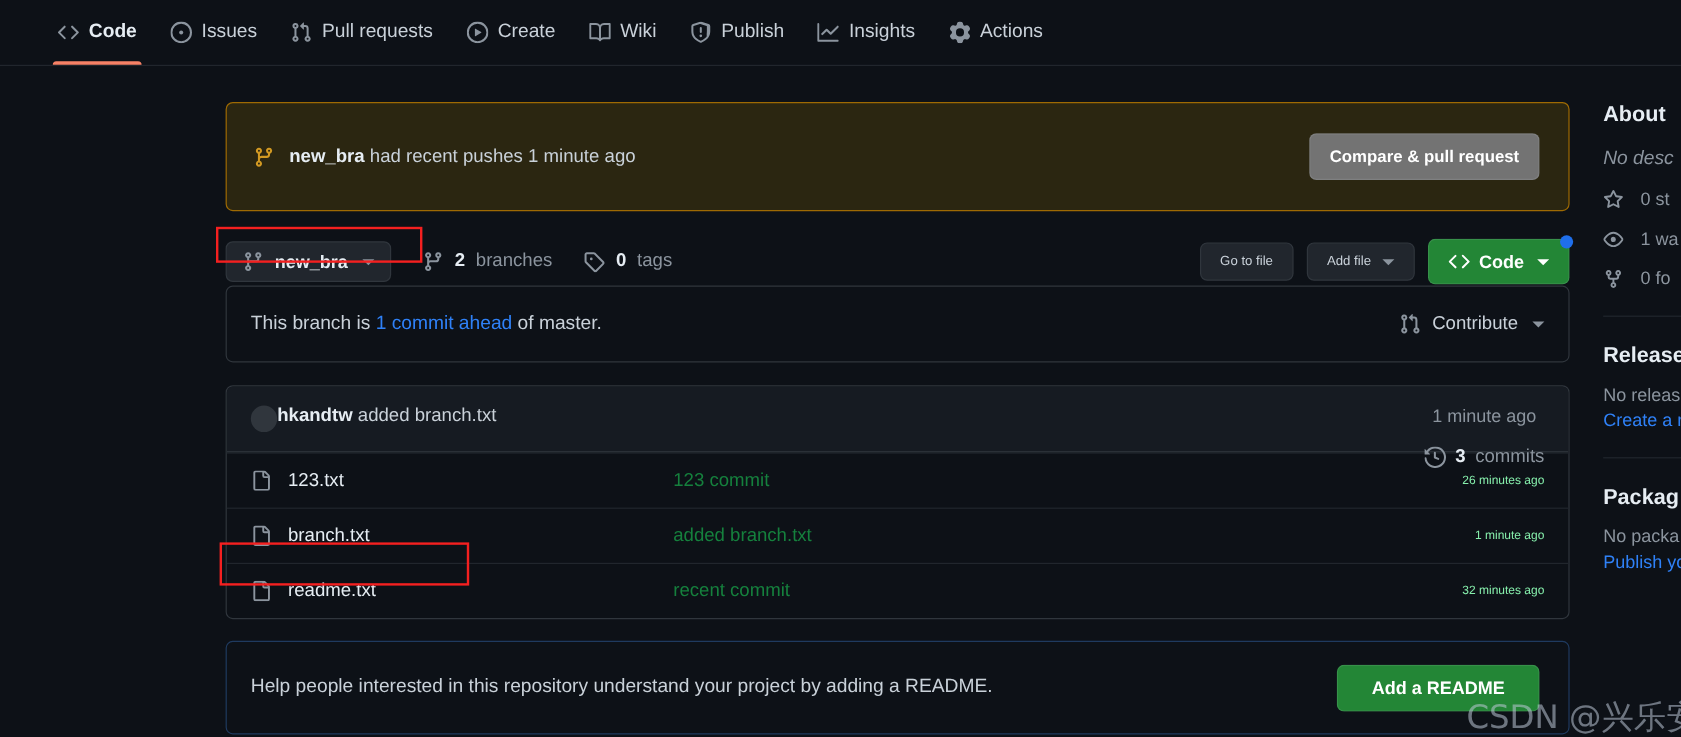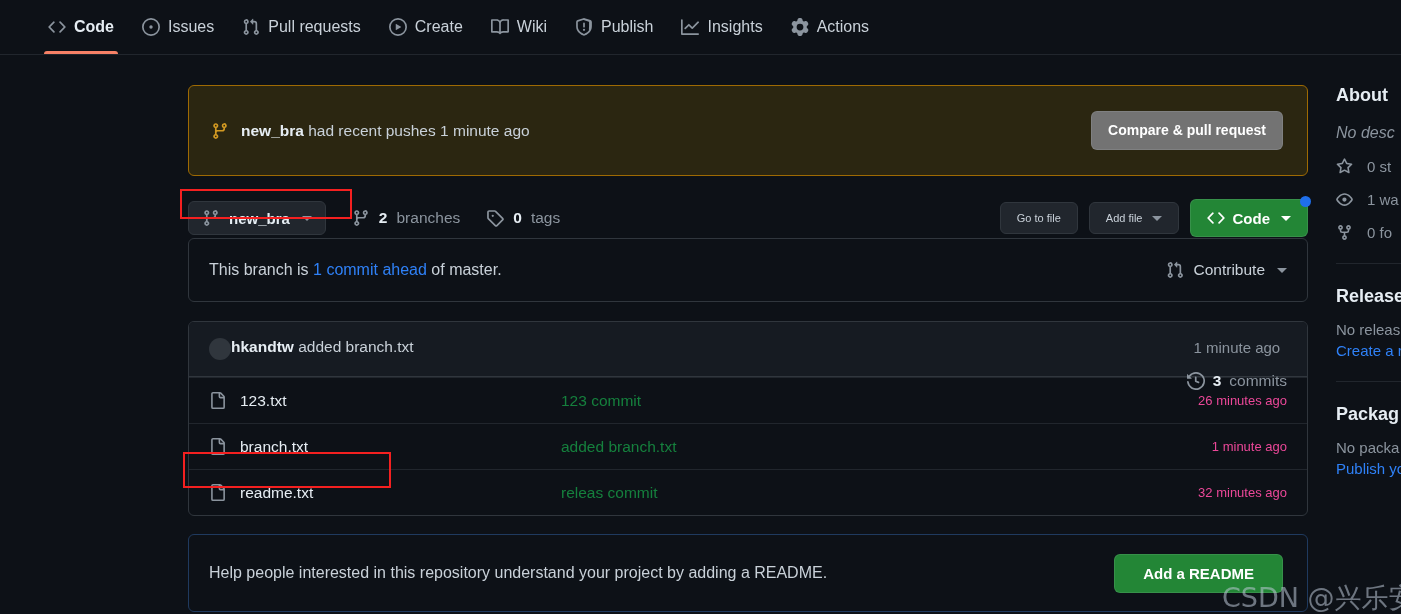--- a/index.html
+++ b/index.html
@@ -124,21 +124,21 @@
     height: 46px; display: flex; align-items: center;
     padding: 0 20px 0 20px; border-top: 1px solid #21262d;
   }
   .file-row:first-of-type { border-top: none; }
   .file-name { display: flex; align-items: center; gap: 14px;
                width: 352px; flex: none; }
   .file-ico { width: 17px; height: 17px; color: #8b949e; flex: none; }
   .file-ico svg { width: 17px; height: 17px; display: block; }
   .file-label { font-size: 15.5px; color: #e6edf3; cursor: pointer; }
   .file-commit { flex: 1; font-size: 15.5px; color: #15803d; cursor: pointer; }
-  .file-time { font-size: 13px; color: #ec4899; text-align: right; white-space: nowrap; }
+  .file-time { font-size: 10px; color: #86efac; text-align: right; white-space: nowrap; }
 
   
   .readme-panel {
     margin-top: 18px; border: 1px solid #1f3a5f; border-radius: 6px;
     height: 78px; display: flex; align-items: center;
     justify-content: space-between; padding: 0 24px 0 20px;
   }
   .readme-text { font-size: 16px; color: #c9d1d9; }
   .btn-readme {
     background: #238636; border: 1px solid rgba(240,246,252,0.1); border-radius: 6px;
@@ -369,21 +369,21 @@
 
       <div class="file-row">
         <span class="file-name">
           <span class="file-ico">
               <svg viewBox="0 0 16 16" fill="currentColor">
                 <path d="M2 1.75C2 .784 2.784 0 3.75 0h6.586c.464 0 .909.184 1.237.513l2.914 2.914c.329.328.513.773.513 1.237v9.586A1.75 1.75 0 0 1 13.25 16h-9.5A1.75 1.75 0 0 1 2 14.25Zm1.75-.25a.25.25 0 0 0-.25.25v12.5c0 .138.112.25.25.25h9.5a.25.25 0 0 0 .25-.25V6h-2.75A1.75 1.75 0 0 1 9 4.25V1.5Zm6.75.062V4.25c0 .138.112.25.25.25h2.688l-.011-.013-2.914-2.914-.013-.011Z"></path>
               </svg>
             </span>
           <span class="file-label">readme.txt</span>
         </span>
-        <span class="file-commit">releas commit</span>
+        <span class="file-commit">recent commit</span>
         <span class="file-time">32 minutes ago</span>
       </div>
     </div>
 
     <div class="readme-panel">
       <span class="readme-text">Help people interested in this repository understand your project by adding a README.</span>
       <button class="btn-readme">Add a README</button>
     </div>
   </div>
 

